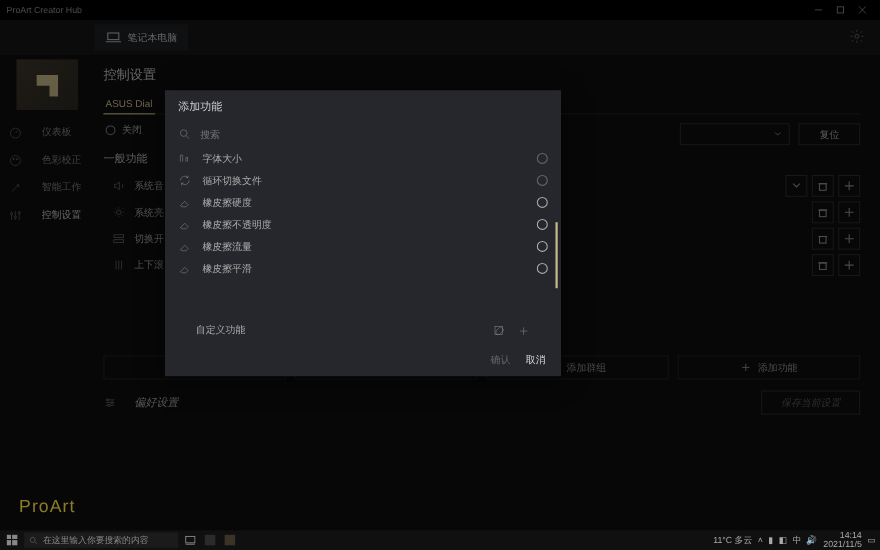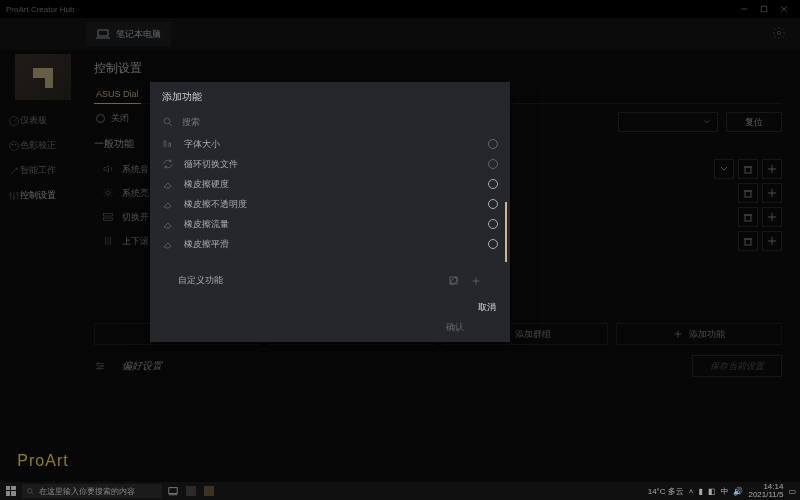--- a/index.html
+++ b/index.html
@@ -13,21 +13,21 @@
   .topbar { height: 32px; background: #141416; display: flex; align-items: center; padding: 0 8px; }
   .device-tab { background: #1C1E22; height: 24px; display: flex; align-items: center; gap: 6px; padding: 0 10px; margin-left: 78px; color: #BBB; font-size: 9px; }
   .gear { margin-left: auto; margin-right: 6px; }
   .gear svg { width: 14px; height: 14px; stroke: #888; fill: none; }
 
   .main { display: flex; height: calc(100% - 18px - 32px - 18px); }
 
   .leftcol { width: 86px; display: flex; flex-direction: column; align-items: center; padding-top: 4px; }
   .logo-box { width: 56px; height: 46px; background: linear-gradient(135deg,#3a342a,#2a2620); position: relative; margin-bottom: 8px; }
   .logo-box::after { content:""; position:absolute; left:18px; top:14px; width:20px; height:20px; background:#C9B98A; clip-path: polygon(0 0,100% 0,100% 100%,60% 100%,60% 50%,0 50%); opacity:.9;}
-  .navitem { width: 100%; padding: 6px 8px; display: flex; align-items: center; gap: 0; font-size: 9px; color: #777; }
+  .navitem { width: 100%; padding: 6px 8px; display: flex; align-items: center; gap: 18px; font-size: 9px; color: #777; }
   .navitem.active { color: #BBB; }
   .navitem svg { width: 12px; height: 12px; stroke: #777; fill: none; flex-shrink: 0; }
   .brand { margin-top: auto; margin-bottom: 12px; font-size: 16px; color: #fde047; letter-spacing: 1px; }
 
   .content { flex: 1; padding: 10px 18px 0 8px; position: relative; }
   .section-title { font-size: 12px; color: #BBB; margin-bottom: 8px; }
   .tabrow { display: flex; gap: 14px; font-size: 9px; color: #888; border-bottom: 1px solid #222; }
   .tabrow .tab { padding: 4px 2px; }
   .tabrow .tab.active { color: #C9B98A; border-bottom: 1px solid #C9B98A; margin-bottom: -1px; }
 
@@ -67,21 +67,21 @@
   .li { display: flex; align-items: center; gap: 10px; height: 20px; font-size: 9px; color: #AAA; }
   .li svg.ic { width: 12px; height: 12px; stroke: #888; fill: none; }
   .li .sp { flex: 1; }
   .ring { width: 10px; height: 10px; border: 1px solid #666; border-radius: 50%; }
   .ring.thick { border-width: 1.5px; border-color: #AAA; }
   .scroll-ind { position: absolute; right: 3px; top: 68px; width: 2px; height: 60px; background: #C9B98A; }
   .custom-row { display: flex; align-items: center; padding: 6px 28px; gap: 10px; font-size: 9px; color: #AAA; }
   .custom-row .sp { flex: 1; }
   .custom-row svg { width: 12px; height: 12px; stroke: #888; fill: none; }
   .modal-footer { display: flex; justify-content: flex-end; gap: 14px; padding: 8px 14px; font-size: 9px; }
-  .modal-footer .ok { color: #666; margin-top: 20px; }
+  .modal-footer .ok { color: #666; }
   .modal-footer .cancel { color: #DDD; }
 
   
   .taskbar { position: absolute; bottom: 0; left: 0; right: 0; height: 18px; background: #101010; display: flex; align-items: center; font-size: 8px; color: #AAA; padding: 0 4px; gap: 4px; }
   .tb-search { background: #1b1b1b; height: 14px; width: 140px; display: flex; align-items: center; padding: 0 4px; gap: 4px; color: #888; }
   .tb-ico { width: 14px; height: 14px; display: flex; align-items: center; justify-content: center; }
   .tb-ico svg { width: 10px; height: 10px; }
   .tb-spacer { flex: 1; }
   .tray { display: flex; align-items: center; gap: 5px; }
   .clock { text-align: right; line-height: 1; }
@@ -436,21 +436,21 @@
         <rect width="10" height="10" fill="#2b2b2b"></rect>
       </svg>
     </span>
   <span class="tb-ico">
       <svg viewBox="0 0 10 10">
         <rect width="10" height="10" fill="#3a3326"></rect>
       </svg>
     </span>
   <span class="tb-spacer"></span>
   <div class="tray">
-    <span>14°C 多云</span>
+    <span>11°C 多云</span>
     <span>˄</span>
     <span>▮</span>
     <span>◧</span>
     <span>中</span>
     <span>🔊</span>
     <div class="clock">
       <div>14:14</div>
       <div>2021/11/5</div>
     </div>
     <span>▭</span>

